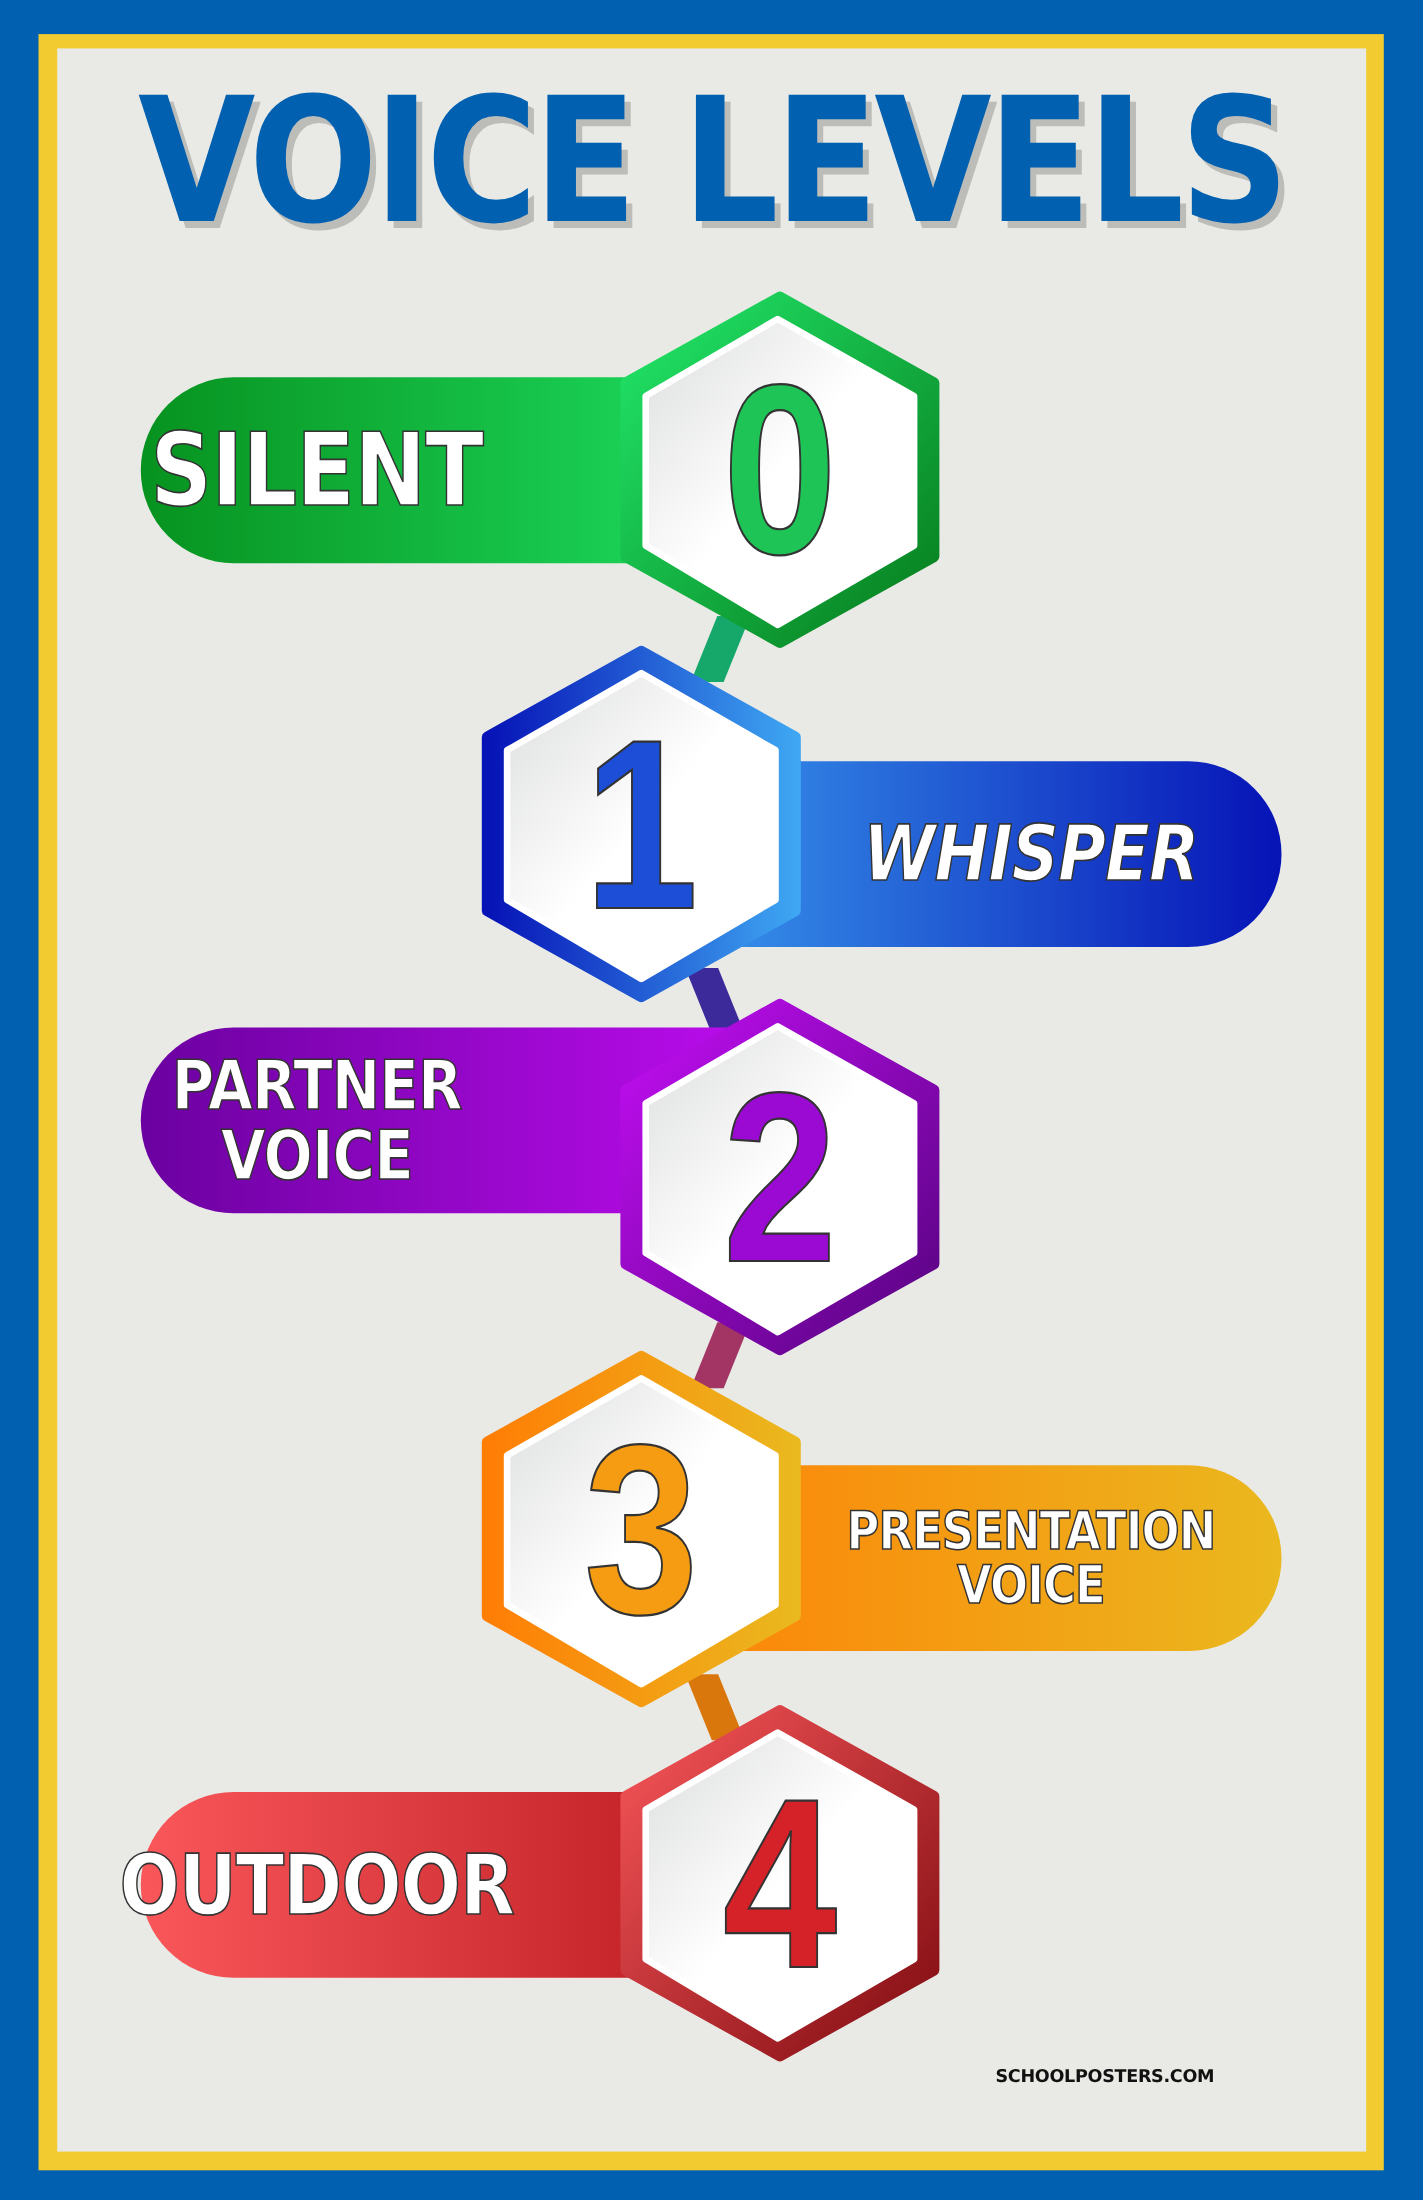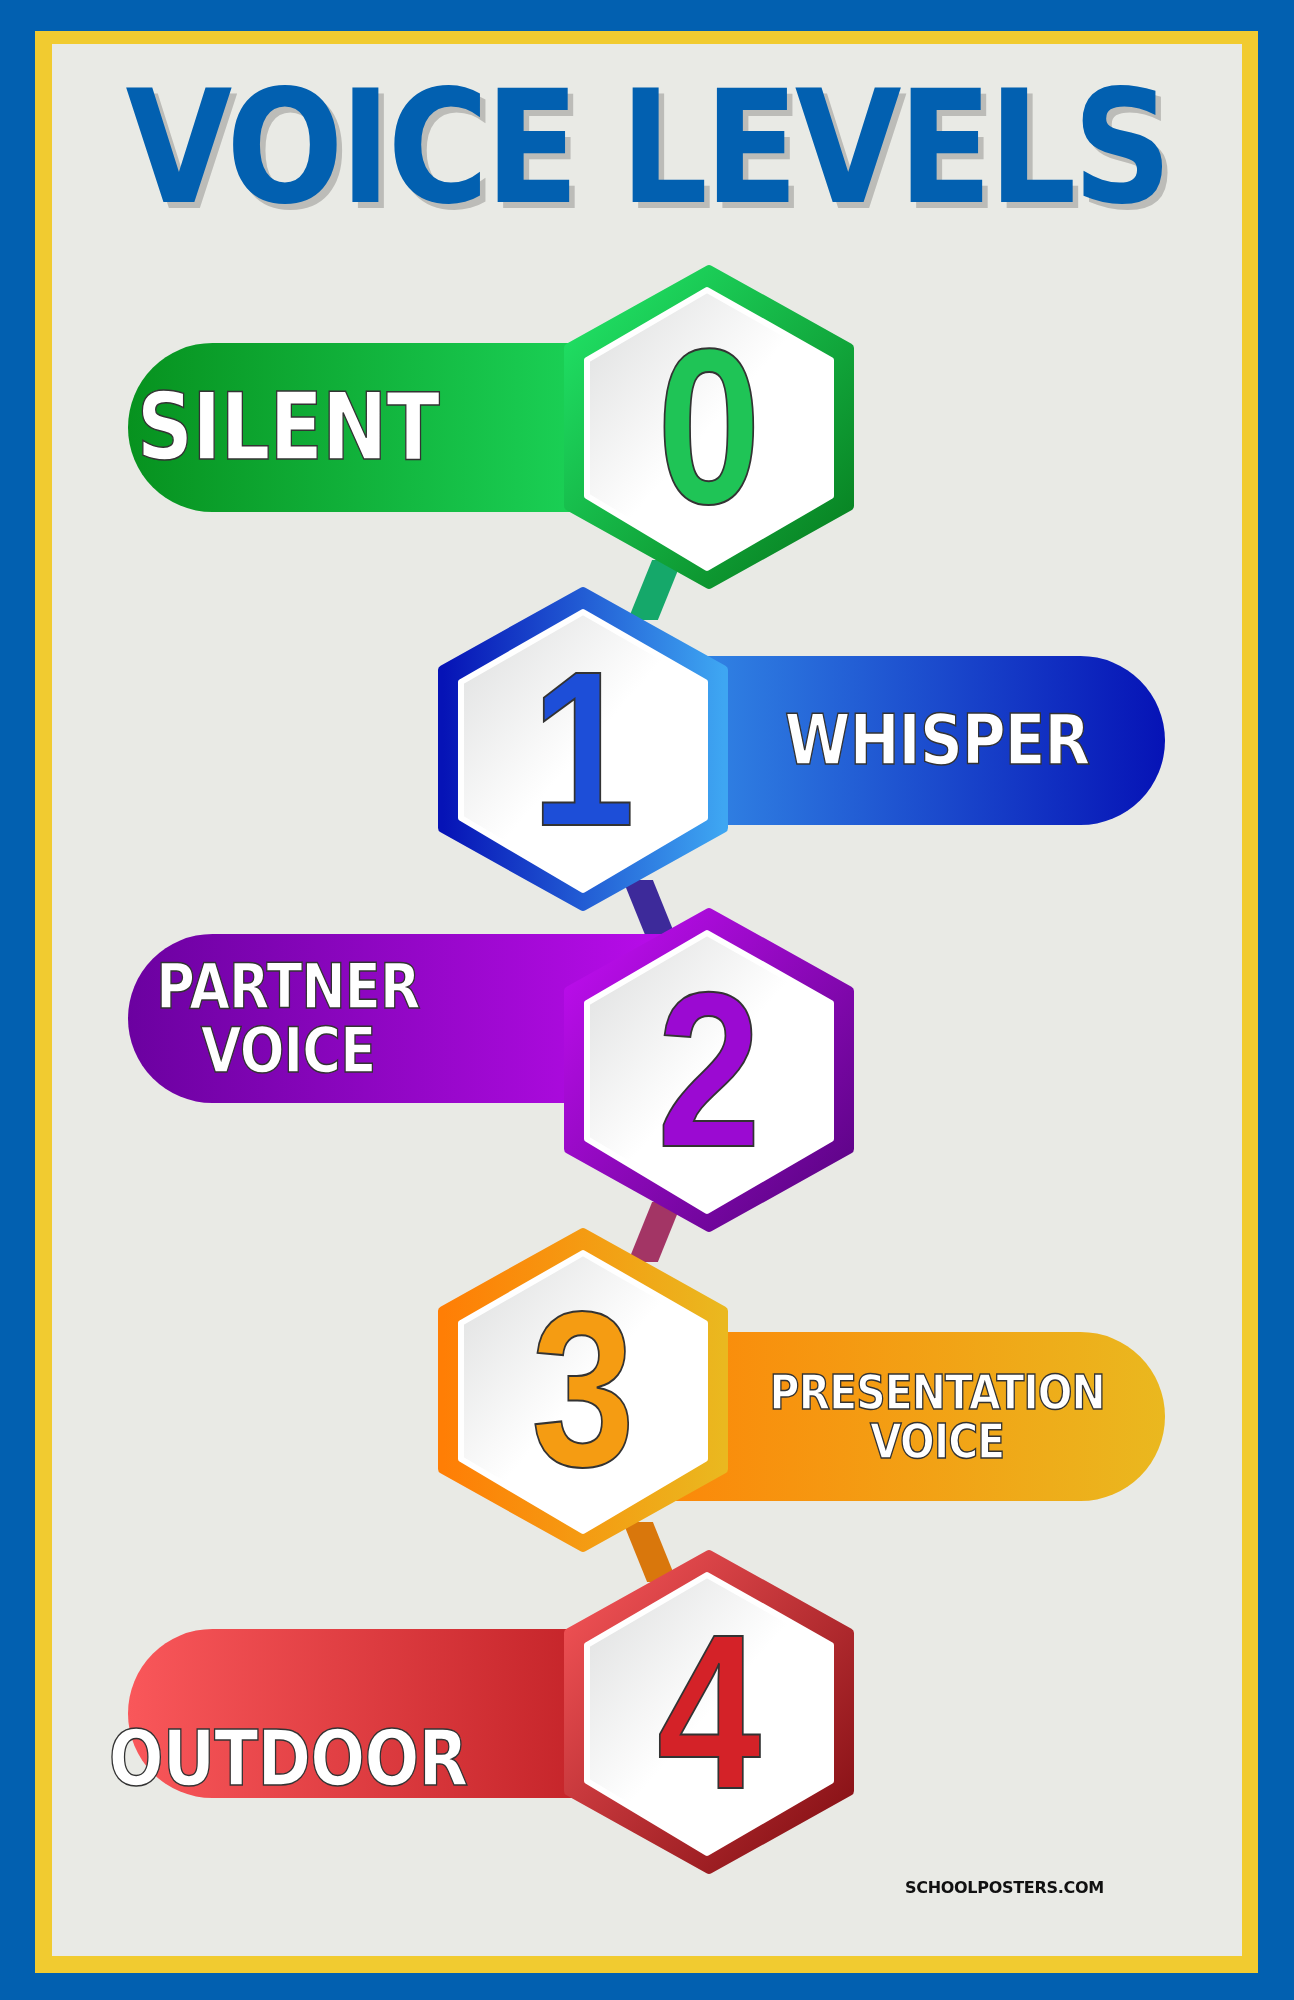--- a/index.html
+++ b/index.html
@@ -47,21 +47,21 @@
           <stop offset="0.5" stop-color="#ffffff"></stop>
           <stop offset="1" stop-color="#ffffff"></stop>
         </linearGradient>
     </defs>
     <polygon points="140,0 280,78 280,236 140,314 0,236 0,78" fill="url(#g0)" stroke="url(#g0)" stroke-width="10" stroke-linejoin="round"></polygon>
     <polygon points="138,20 262,90 262,226 138,298 18,226 18,90" fill="url(#w)" stroke="#fff" stroke-width="6" stroke-linejoin="round"></polygon>
   </svg>
   <div class="digit" style="color:#1fc456;">0</div>
 </div>
 
-<div class="pill right" style="top:656px; background:linear-gradient(90deg,#3ea6f2,#0613b6);">
+<div class="pill right" style="top:692px; background:linear-gradient(90deg,#3ea6f2,#0613b6);font-style:italic;">
   <div class="label" style="font-size:70px; transform:scaleX(0.85);">
     <span>WHISPER</span>
   </div>
 </div>
 <div class="hexwrap" style="left:443px; top:592px;">
   <svg width="280" height="314" viewBox="0 0 280 314">
     <defs>
       <linearGradient id="g1" x1="0" y1="0" x2="1" y2="0">
           <stop offset="0" stop-color="#0613b6"></stop>
           <stop offset="1" stop-color="#3ea6f2"></stop>
@@ -121,21 +121,21 @@
           <stop offset="0.5" stop-color="#ffffff"></stop>
           <stop offset="1" stop-color="#ffffff"></stop>
         </linearGradient>
     </defs>
     <polygon points="140,0 280,78 280,236 140,314 0,236 0,78" fill="url(#g3)" stroke="url(#g3)" stroke-width="10" stroke-linejoin="round"></polygon>
     <polygon points="140,20 262,90 262,226 140,298 18,226 18,90" fill="url(#w3)" stroke="#fff" stroke-width="6" stroke-linejoin="round"></polygon>
   </svg>
   <div class="digit" style="color:#f59c12;">3</div>
 </div>
 
-<div class="pill left" style="top:1629px; background:linear-gradient(90deg,#f9575a,#b21218);align-items:flex-end;">
+<div class="pill left" style="top:1629px; background:linear-gradient(90deg,#f9575a,#b21218);">
   <div class="label" style="font-size:76px; transform:scaleX(0.85);">
     <span>OUTDOOR</span>
   </div>
 </div>
 <div class="hexwrap" style="left:569px; top:1555px;">
   <svg width="280" height="314" viewBox="0 0 280 314">
     <defs>
       <linearGradient id="g4" x1="0" y1="0" x2="1" y2="1">
           <stop offset="0" stop-color="#f9575a"></stop>
           <stop offset="1" stop-color="#7e0b10"></stop>

